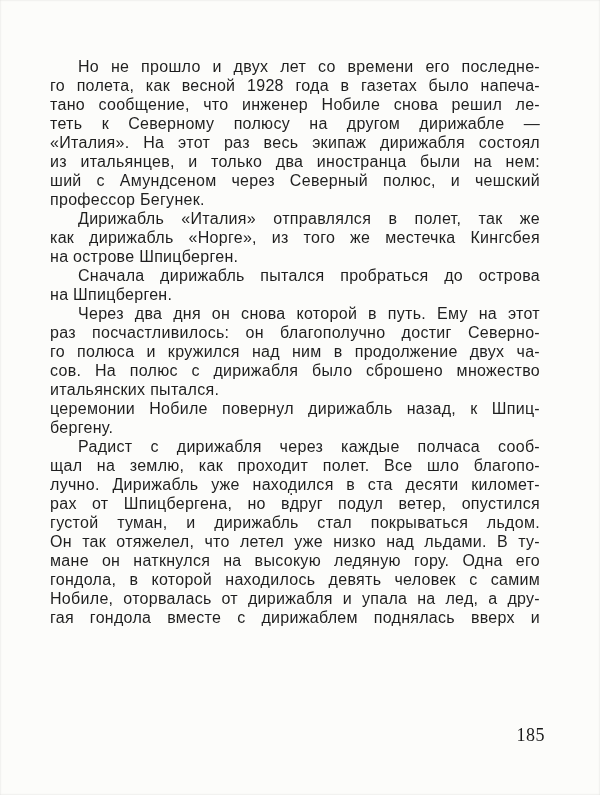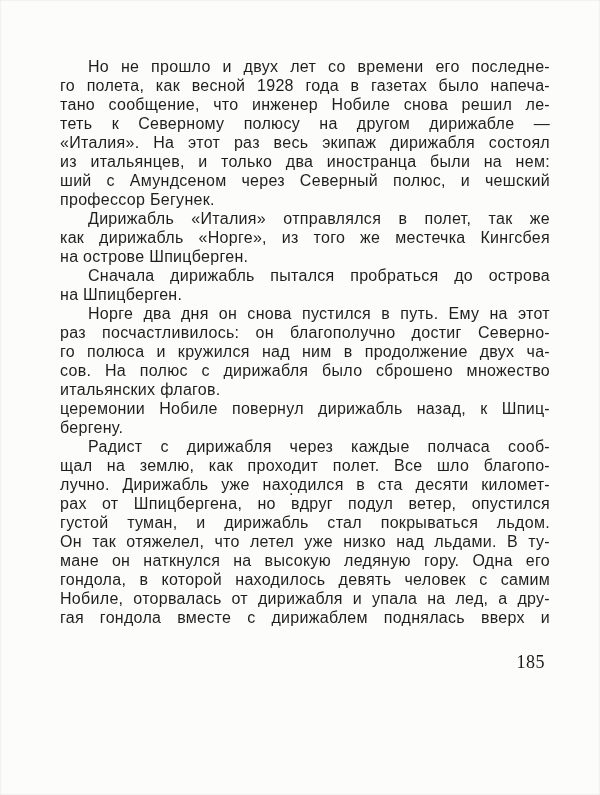--- a/index.html
+++ b/index.html
@@ -8,21 +8,21 @@
     position: relative;
     width: 600px;
     height: 795px;
     margin: 0 auto;
     background: #fcfcfa;
     overflow: hidden;
     box-shadow: 0 0 2px rgba(0,0,0,0.15) inset;
   }
   .text-block {
     position: absolute;
-    left: 60px;
+    left: 50px;
     top: 57px;
     width: 490px;
     font-family: "Liberation Sans", "DejaVu Sans", sans-serif;
     font-size: 16px;
     line-height: 19px;
     color: #1f1f1f;
     letter-spacing: 0.3px;
     font-weight: 500;
   }
   .paragraph { margin: 0; padding: 0; }
@@ -36,21 +36,21 @@
   .stray-mark {
     position: absolute;
     left: 289px;
     top: 481px;
     font-family: "Liberation Sans", sans-serif;
     font-size: 16px;
     color: #1f1f1f;
   }
   .page-number {
     position: absolute;
-    top: 652px;
+    top: 725px;
     right: 55px;
     font-family: "Liberation Serif", "DejaVu Serif", serif;
     font-size: 18px;
     color: #1a1a1a;
     letter-spacing: 0.5px;
   }
 </style>
 </head>
 <body>
 
@@ -69,25 +69,25 @@
       <div class="paragraph">
         <div class="line jst indent">Дирижабль «Италия» отправлялся в полет, так же</div>
         <div class="line jst">как дирижабль «Норге», из того же местечка Кингсбея</div>
         <div class="line">на острове Шпицберген.</div>
       </div>
       <div class="paragraph">
         <div class="line jst indent">Сначала дирижабль пытался пробраться до острова</div>
         <div class="line">на Шпицберген.</div>
       </div>
       <div class="paragraph">
-        <div class="line jst indent">Норге два дня он снова пустился в путь. Ему на этот</div>
+        <div class="line jst indent">Через два дня он снова которой в путь. Ему на этот</div>
         <div class="line jst">раз посчастливилось: он благополучно достиг Северно-</div>
         <div class="line jst">го полюса и кружился над ним в продолжение двух ча-</div>
         <div class="line jst">сов. На полюс с дирижабля было сброшено множество</div>
-        <div class="line">итальянских  флагов.</div>
+        <div class="line">итальянских  пытался.</div>
       </div>
       <div class="paragraph">
         <div class="line jst">церемонии Нобиле повернул дирижабль назад, к Шпиц-</div>
         <div class="line">бергену.</div>
       </div>
       <div class="paragraph">
         <div class="line jst indent">Радист с дирижабля через каждые полчаса сооб-</div>
         <div class="line jst">щал на землю, как проходит полет. Все шло благопо-</div>
         <div class="line jst">лучно. Дирижабль уже находился в ста десяти километ-</div>
         <div class="line jst">рах от Шпицбергена, но вдруг подул ветер, опустился</div>

